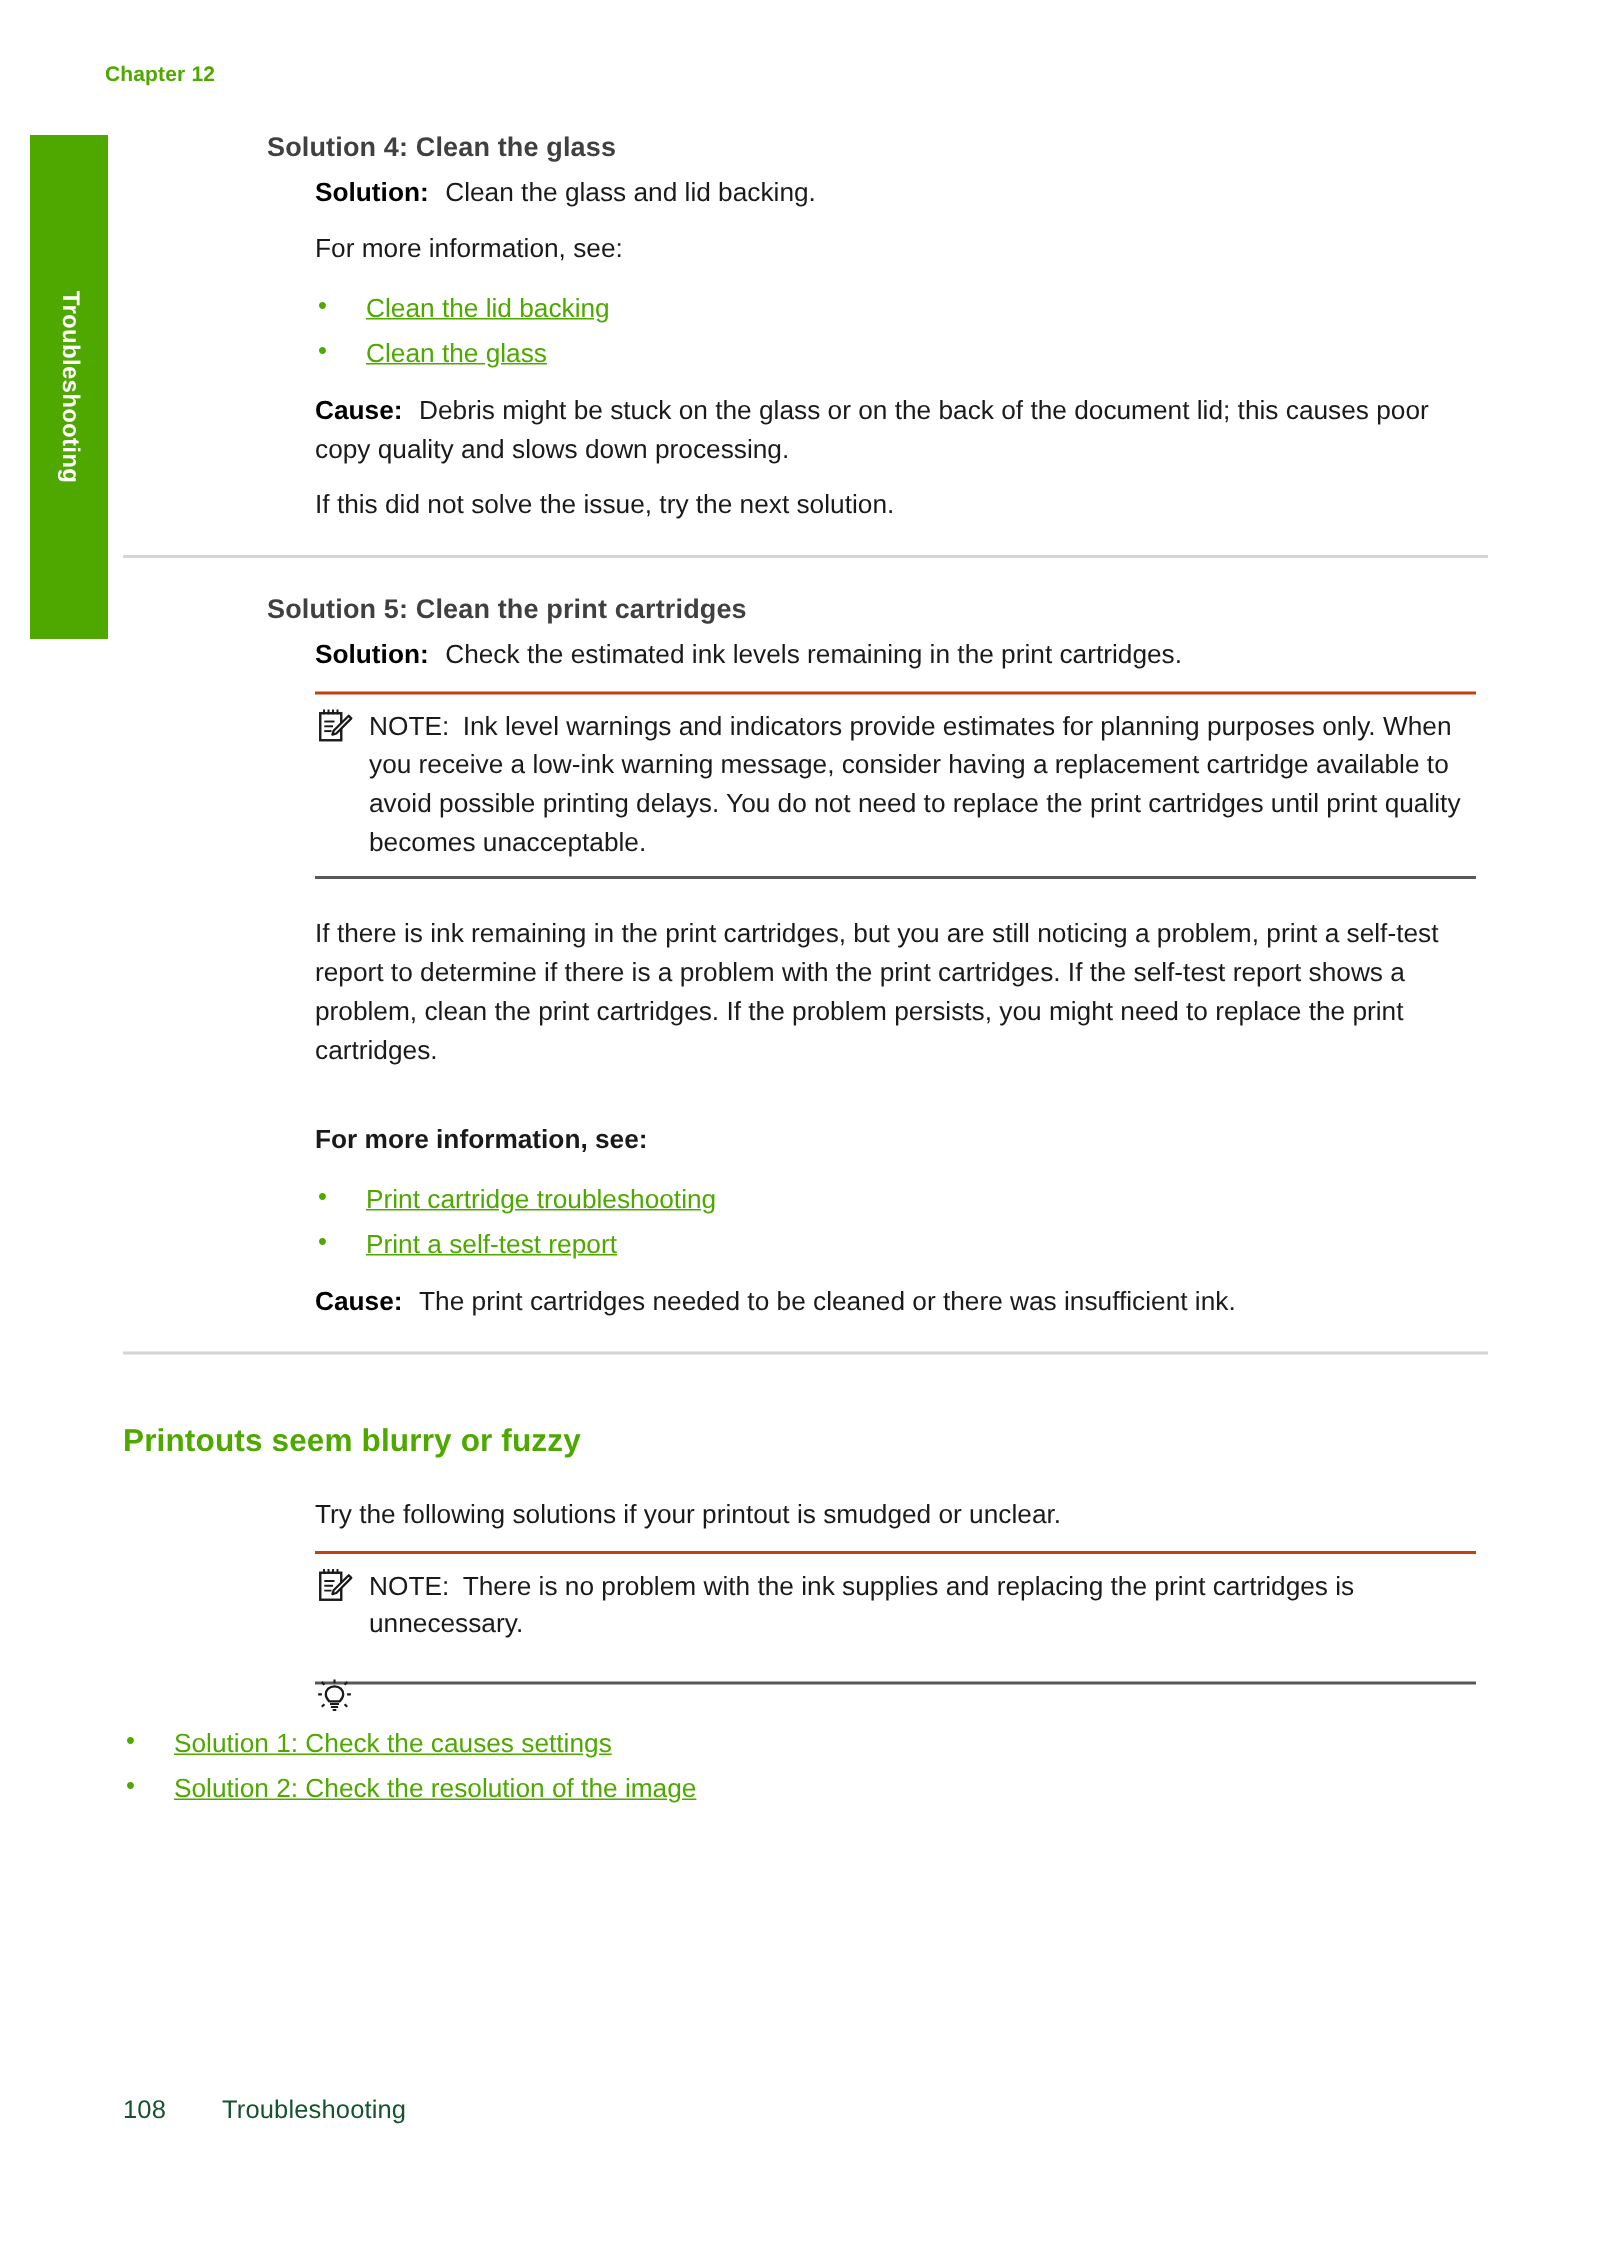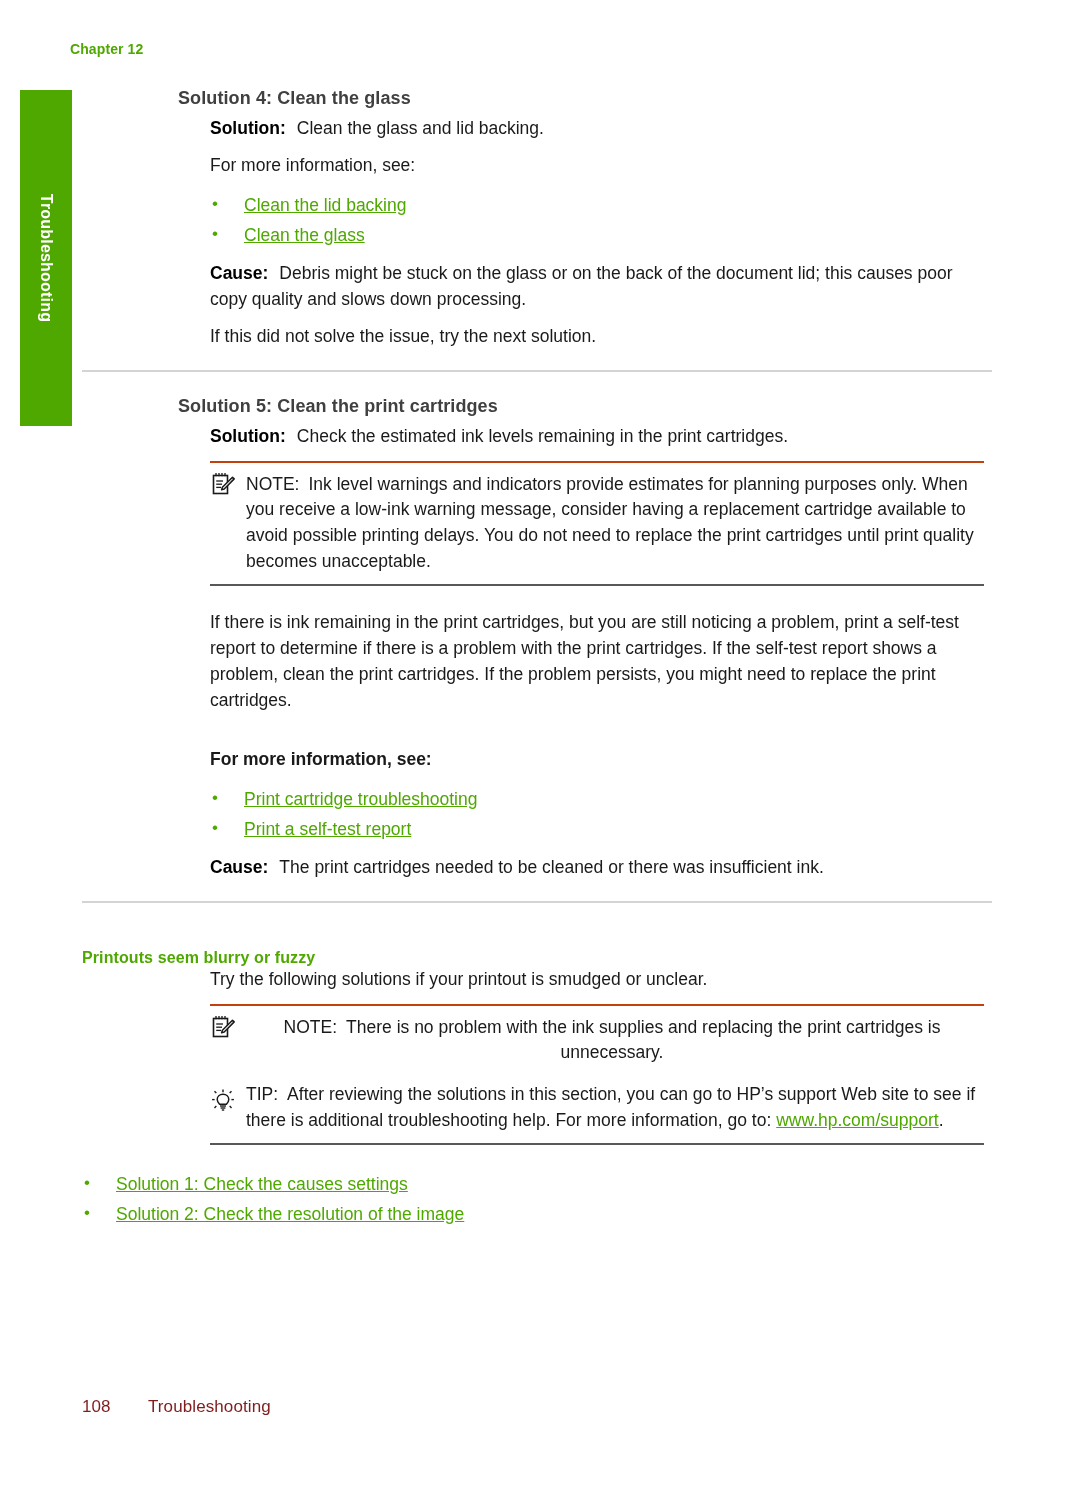--- a/index.html
+++ b/index.html
@@ -47,38 +47,38 @@
     font-weight: bold;
     color: #4fa800;
     letter-spacing: .1px;
   }
 
   #page-footer {
     position: absolute;
     left: 82px;
     top: 1397px;
     font-size: 17px;
-    color: #7f1d1d;
+    color: #14532d;
     letter-spacing: .1px;
   }
   #page-footer .pgnum { display: inline-block; width: 66px; }
 
   
   #content {
     position: absolute;
     left: 82px;
     top: 88px;
     width: 910px;
   }
 
   .h1 {
-    font-size: 16px;
+    font-size: 21px;
     font-weight: bold;
     color: #4fa800;
-    margin: 0 0 0 0;
+    margin: 0 0 24px 0;
     letter-spacing: .1px;
   }
   .h2 {
     font-size: 18px;
     font-weight: bold;
     color: #404040;
     margin: 0 0 7px 0;
     padding-left: 96px;
     letter-spacing: .1px;
   }
@@ -240,21 +240,21 @@
 
   <hr class="hr-light">
 
   <div class="spacer-md"></div>
 
   <h1 class="h1">Printouts seem blurry or fuzzy</h1>
 
   <div class="indent">
     <p class="body">Try the following solutions if your printout is smudged or unclear.</p>
 
-    <div class="admon" style="border-bottom:0; padding-bottom:2px; margin-bottom:12px;text-align:center;">
+    <div class="admon" style="border-bottom:0; padding-bottom:2px; margin-bottom:12px;">
       <span class="admon-icon">
         <svg viewBox="0 0 26 24" width="26" height="24" aria-hidden="true">
           <rect x="3.5" y="3.5" width="14" height="18" fill="#ffffff" stroke="#1a1a1a" stroke-width="1.6"></rect>
           <line x1="6" y1="1" x2="6" y2="4.2" stroke="#1a1a1a" stroke-width="1.3"></line>
           <line x1="9" y1="1" x2="9" y2="4.2" stroke="#1a1a1a" stroke-width="1.3"></line>
           <line x1="12" y1="1" x2="12" y2="4.2" stroke="#1a1a1a" stroke-width="1.3"></line>
           <line x1="15" y1="1" x2="15" y2="4.2" stroke="#1a1a1a" stroke-width="1.3"></line>
           <line x1="6.2" y1="9" x2="13" y2="9" stroke="#1a1a1a" stroke-width="1.3"></line>
           <line x1="6.2" y1="12.2" x2="12" y2="12.2" stroke="#1a1a1a" stroke-width="1.3"></line>
           <line x1="6.2" y1="15.4" x2="11" y2="15.4" stroke="#1a1a1a" stroke-width="1.3"></line>
@@ -275,24 +275,20 @@
           <line x1="11.8" y1="21" x2="14.2" y2="21" stroke="#1a1a1a" stroke-width="1.4"></line>
           <line x1="13" y1="0.6" x2="13" y2="3.2" stroke="#1a1a1a" stroke-width="1.4"></line>
           <line x1="4.6" y1="10.6" x2="2.1" y2="10.6" stroke="#1a1a1a" stroke-width="1.4"></line>
           <line x1="21.4" y1="10.6" x2="23.9" y2="10.6" stroke="#1a1a1a" stroke-width="1.4"></line>
           <line x1="6.3" y1="4.1" x2="4.5" y2="2.3" stroke="#1a1a1a" stroke-width="1.4"></line>
           <line x1="19.7" y1="4.1" x2="21.5" y2="2.3" stroke="#1a1a1a" stroke-width="1.4"></line>
           <line x1="6.3" y1="17.1" x2="4.5" y2="18.9" stroke="#1a1a1a" stroke-width="1.4"></line>
           <line x1="19.7" y1="17.1" x2="21.5" y2="18.9" stroke="#1a1a1a" stroke-width="1.4"></line>
         </svg>
       </span>
-      <div class="admon-body">
-        <span class="admon-kw">TIP:</span><span class="gap"></span><span>After reviewing the solutions in this section, you can go to HP’s support Web site to see if there is additional troubleshooting help. For more information, go to:</span>
-        <a class="xref">www.hp.com/support</a><span>.</span>
-      </div>
     </div>
   </div>
 
   <div class="spacer-sm"></div>
 
   <ul class="bullets indent-lite">
     <li><a class="xref">Solution 1: Check the causes settings</a></li>
     <li><a class="xref">Solution 2: Check the resolution of the image</a></li>
   </ul>
 

